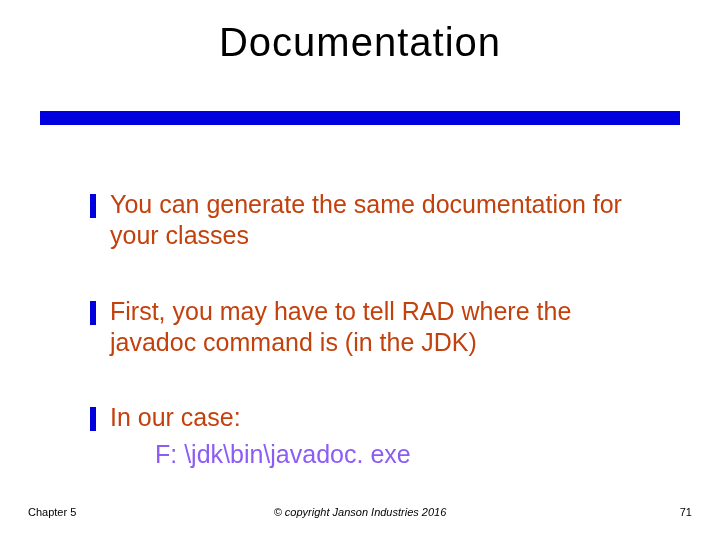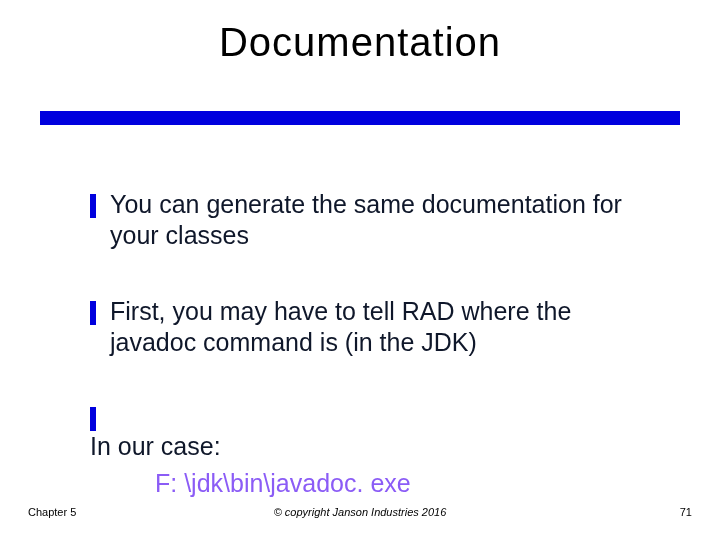--- a/index.html
+++ b/index.html
@@ -50,21 +50,21 @@
     .bullet-marker {
       width: 6px;
       min-width: 6px;
       height: 24px;
       background: #0000de;
       margin-right: 14px;
       margin-top: 5px;
     }
     .bullet-text {
       font-size: 25px;
-      color: #0f172a;
+      color: #c2410c;
       line-height: 1.25;
     }
     .sub-text {
       font-size: 25px;
       color: #8b5cf6;
       line-height: 1.25;
       margin-left: 65px;
       margin-top: 6px;
     }
     .footer {
@@ -99,21 +99,21 @@
       <div class="bullet-marker"></div>
       <div class="bullet-text">You can generate the same documentation for your classes</div>
     </div>
 
     <div class="bullet-item">
       <div class="bullet-marker"></div>
       <div class="bullet-text">First, you may have to tell RAD where the javadoc command is (in the JDK)</div>
     </div>
 
     <div>
-      <div class="bullet-item" style="margin-bottom:0;flex-direction:column;">
+      <div class="bullet-item" style="margin-bottom:0;">
         <div class="bullet-marker"></div>
         <div class="bullet-text">In our case:</div>
       </div>
       <div class="sub-text">F: \jdk\bin\javadoc. exe</div>
     </div>
 
   </div>
 
   <div class="footer">
     <span>Chapter 5</span>

